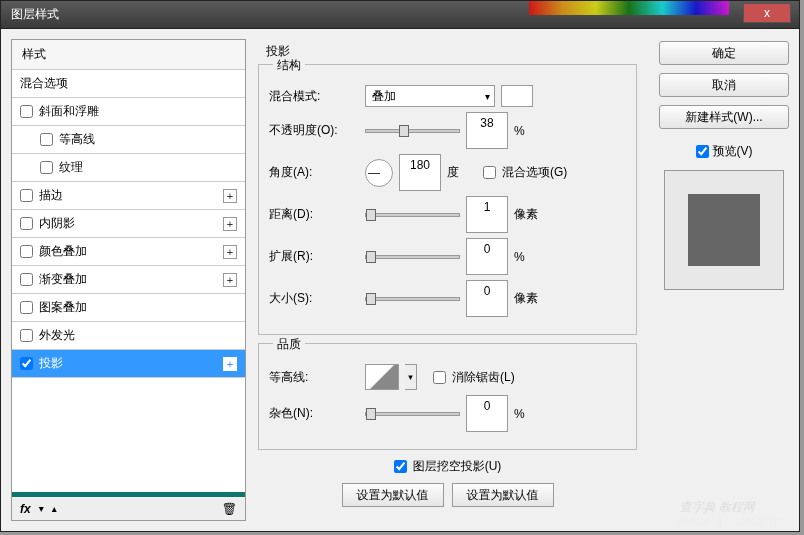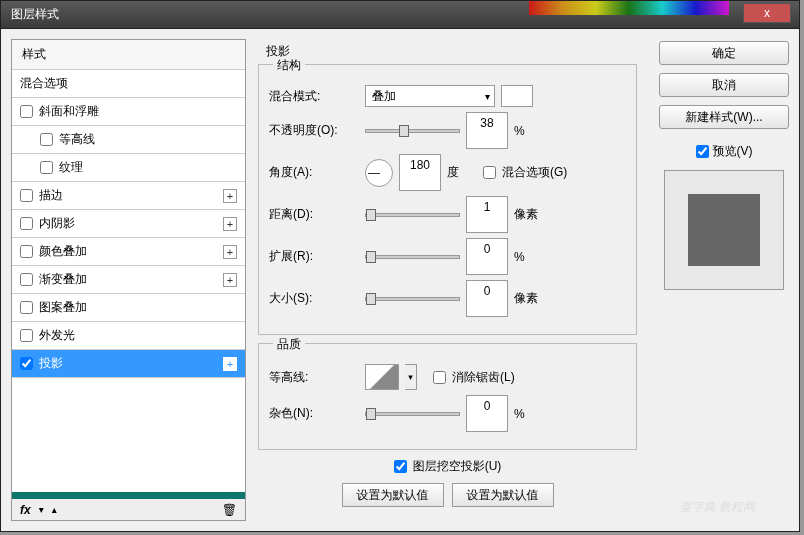--- a/index.html
+++ b/index.html
@@ -11,21 +11,21 @@
 .content { display: flex; height: calc(100% - 28px); }
 .left-panel { width: 235px; border-right: 1px solid #999; background: #fff; margin: 10px 0 10px 10px; position: relative; border: 1px solid #999; display: flex; flex-direction: column; }
 .list { flex: 1; overflow: auto; }
 .list-header { padding: 6px 10px; border-bottom: 1px solid #ccc; background: #f6f6f6; }
 .list-item { display: flex; align-items: center; padding: 5px 8px; border-bottom: 1px solid #ccc; cursor: pointer; position: relative; }
 .list-item.indent { padding-left: 28px; }
 .list-item.selected { background: #3399ff; color: #fff; }
 .list-item input[type=checkbox] { margin-right: 6px; }
 .plus { position: absolute; right: 8px; width: 14px; height: 14px; border: 1px solid #999; background: #fff; color: #333; text-align: center; line-height: 12px; font-size: 11px; }
 .selected .plus { border-color: #fff; background: #fff; color: #3399ff; }
-.left-footer { height: 28px; border-top: 7px solid #0f766e; background: #eee; display: flex; align-items: center; padding: 0 8px; gap: 8px; margin-top: 32px; }
+.left-footer { height: 28px; border-top: 5px solid #0f766e; background: #eee; display: flex; align-items: center; padding: 0 8px; gap: 8px; margin-top: 32px; }
 .fx { font-style: italic; font-weight: bold; }
 .arrow { font-size: 10px; }
 .trash { margin-left: auto; }
 
 .mid-panel { flex: 1; padding: 10px 12px; }
 .section-title { margin: 4px 0 4px 8px; }
 .fieldset { border: 1px solid #bbb; border-radius: 0; padding: 8px 10px 12px 10px; margin-bottom: 8px; }
 .fieldset-legend { position: relative; top: -16px; background: #f0f0f0; padding: 0 4px; display: inline-block; margin-left: 4px; }
 .row { display: flex; align-items: center; margin: 5px 0; gap: 6px; }
 .row-label { width: 90px; }

